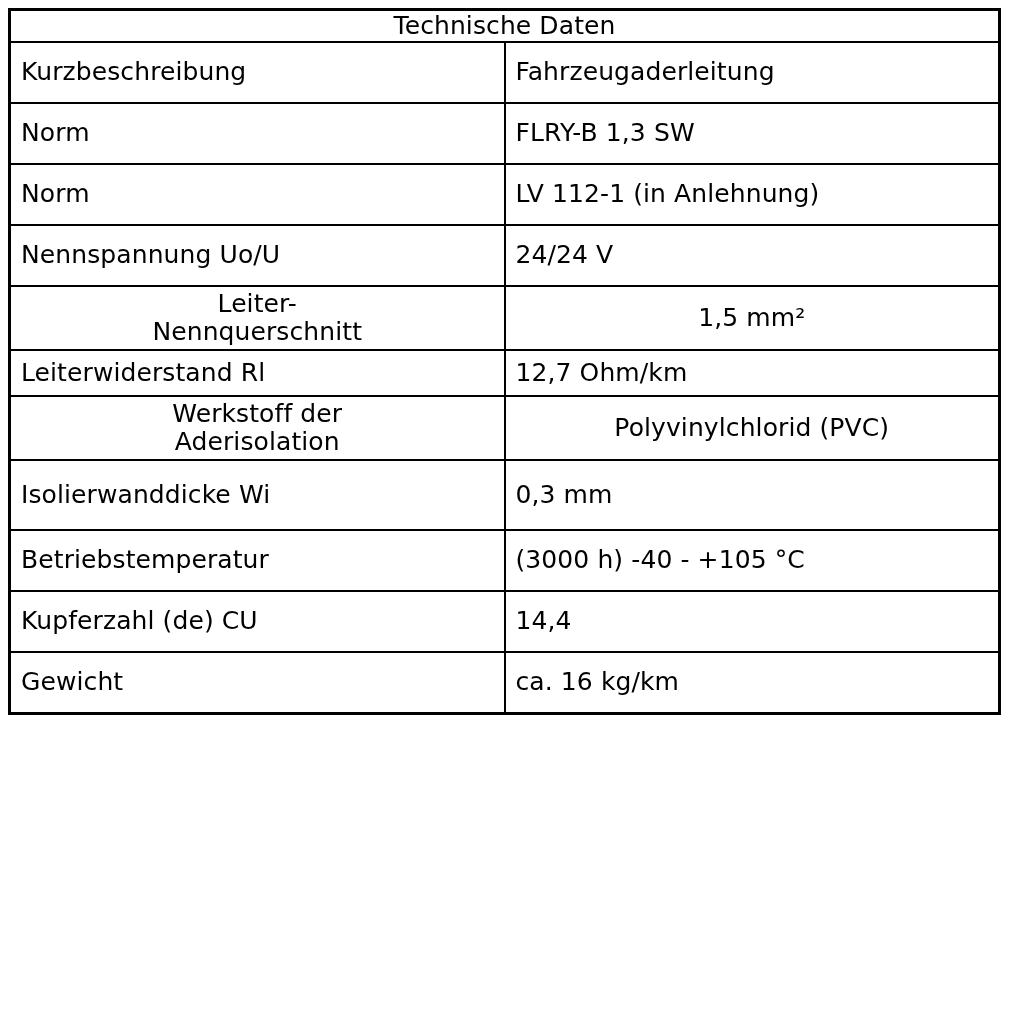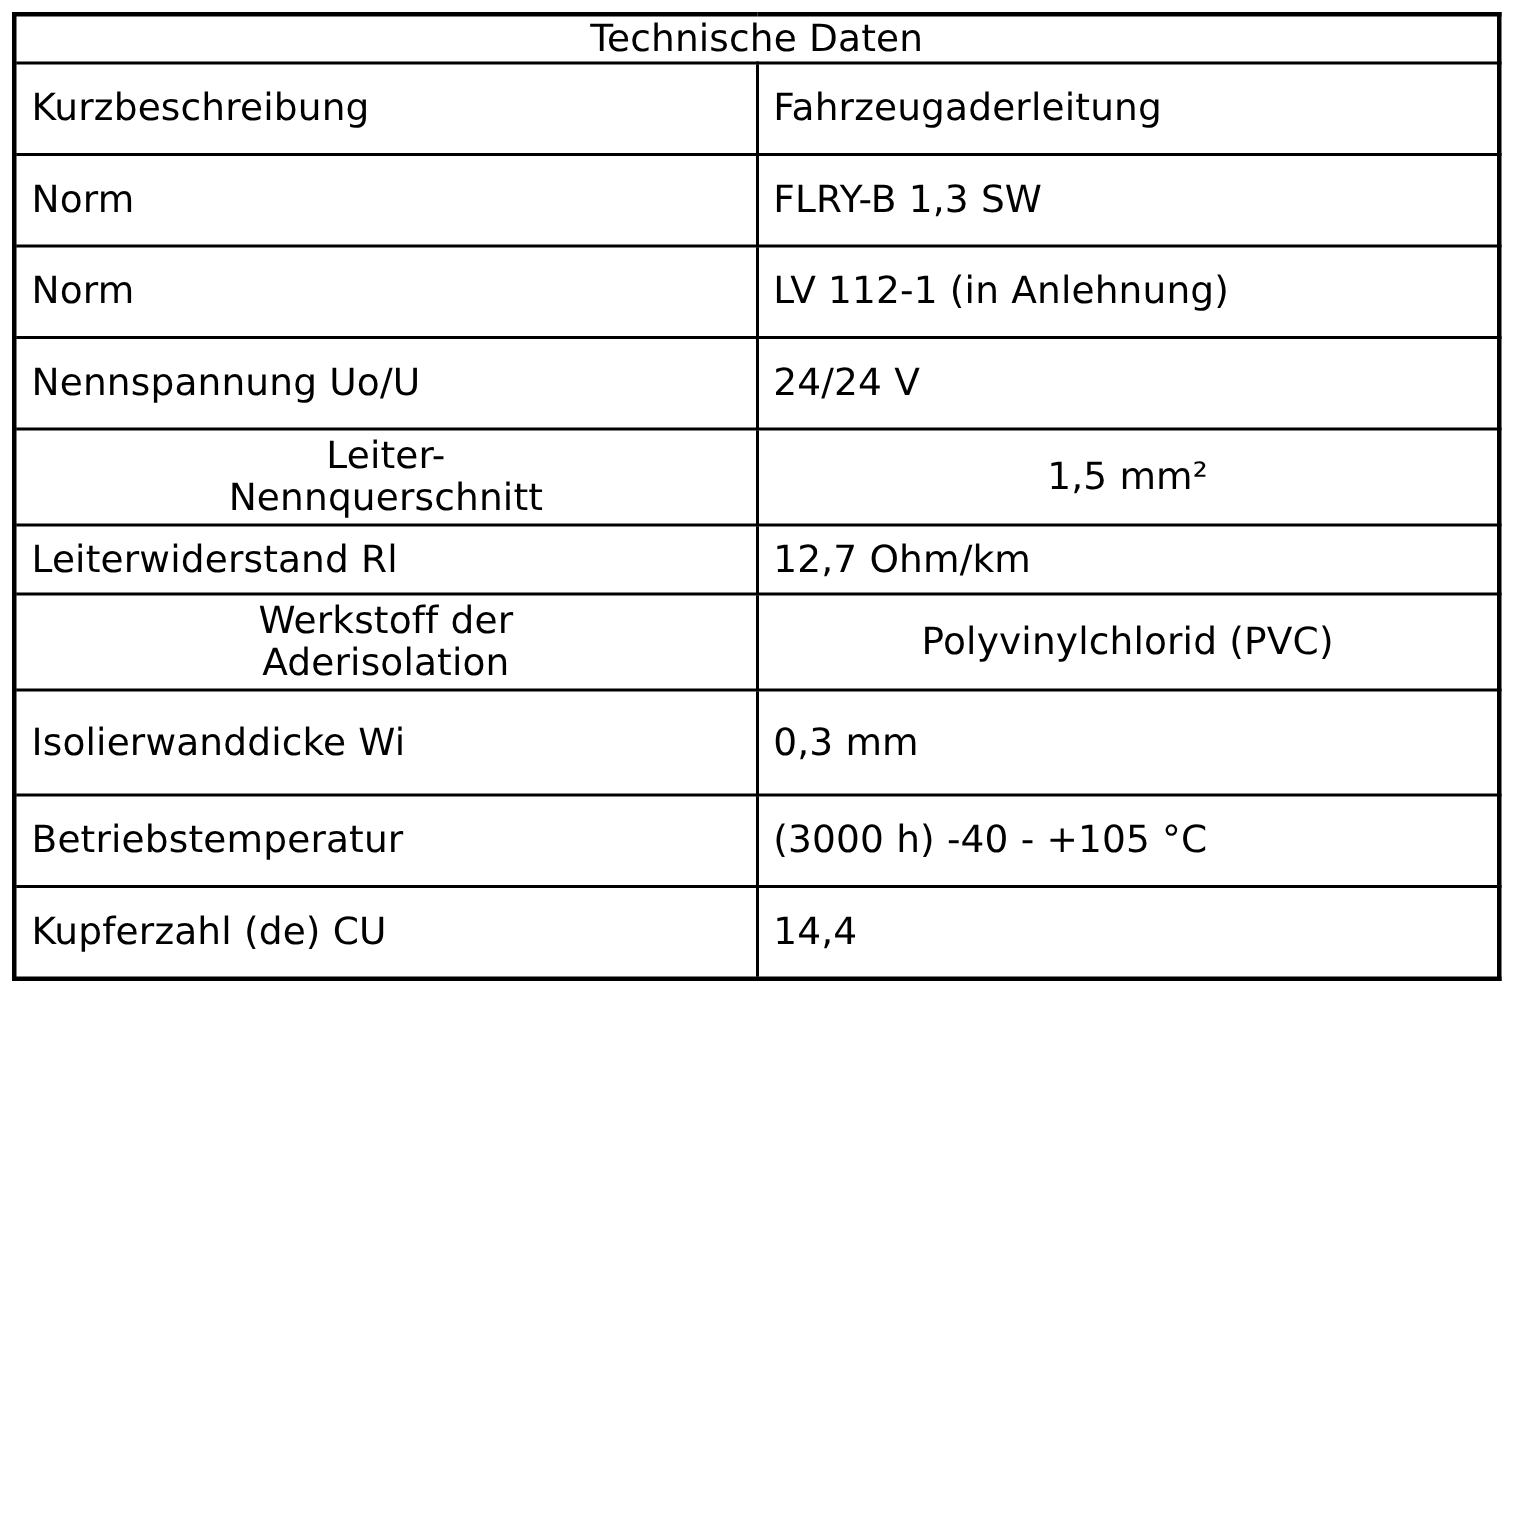--- a/index.html
+++ b/index.html
@@ -96,15 +96,19 @@
         <td class="value-cell">0,3 mm</td>
       </tr>
       <tr class="row-std">
         <td class="label-cell">Betriebstemperatur</td>
         <td class="value-cell">(3000 h) -40 - +105 °C</td>
       </tr>
       <tr class="row-std">
         <td class="label-cell">Kupferzahl (de) CU</td>
         <td class="value-cell">14,4</td>
       </tr>
+      <tr class="row-std">
+        <td class="label-cell">Gewicht</td>
+        <td class="value-cell">ca. 16 kg/km</td>
+      </tr>
     </tbody>
   </table>
 </div>
 
 </body></html>

